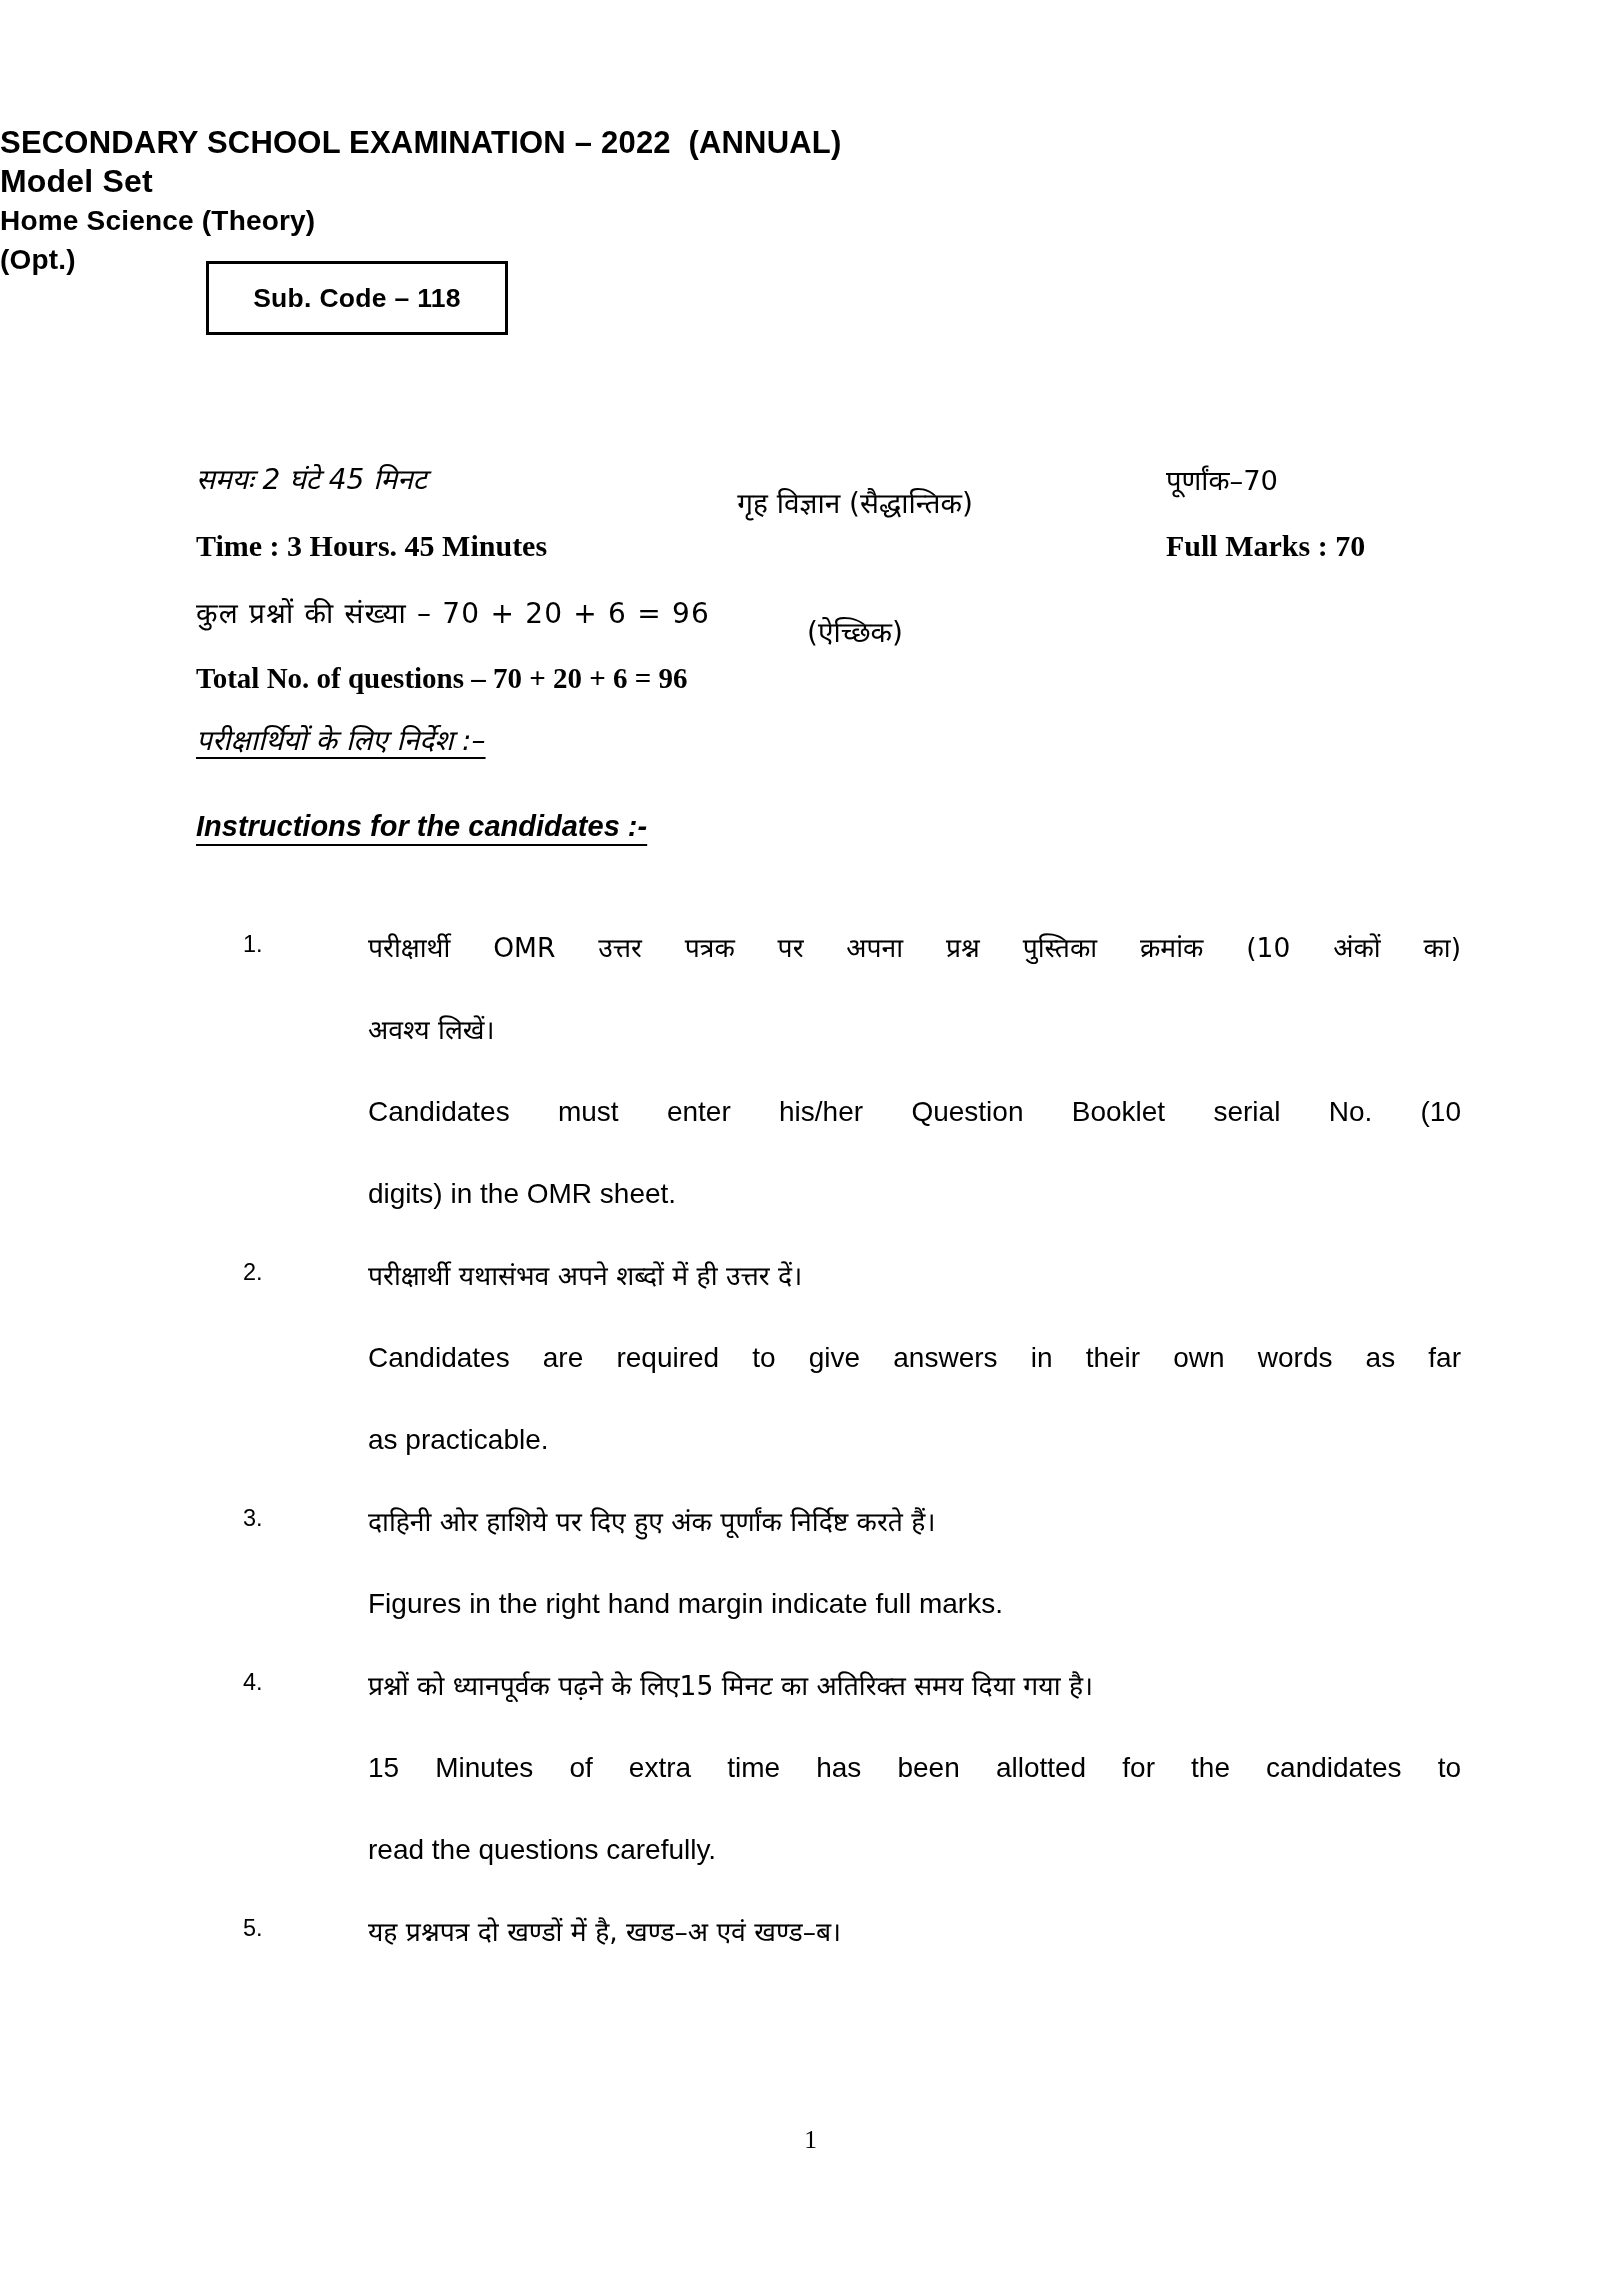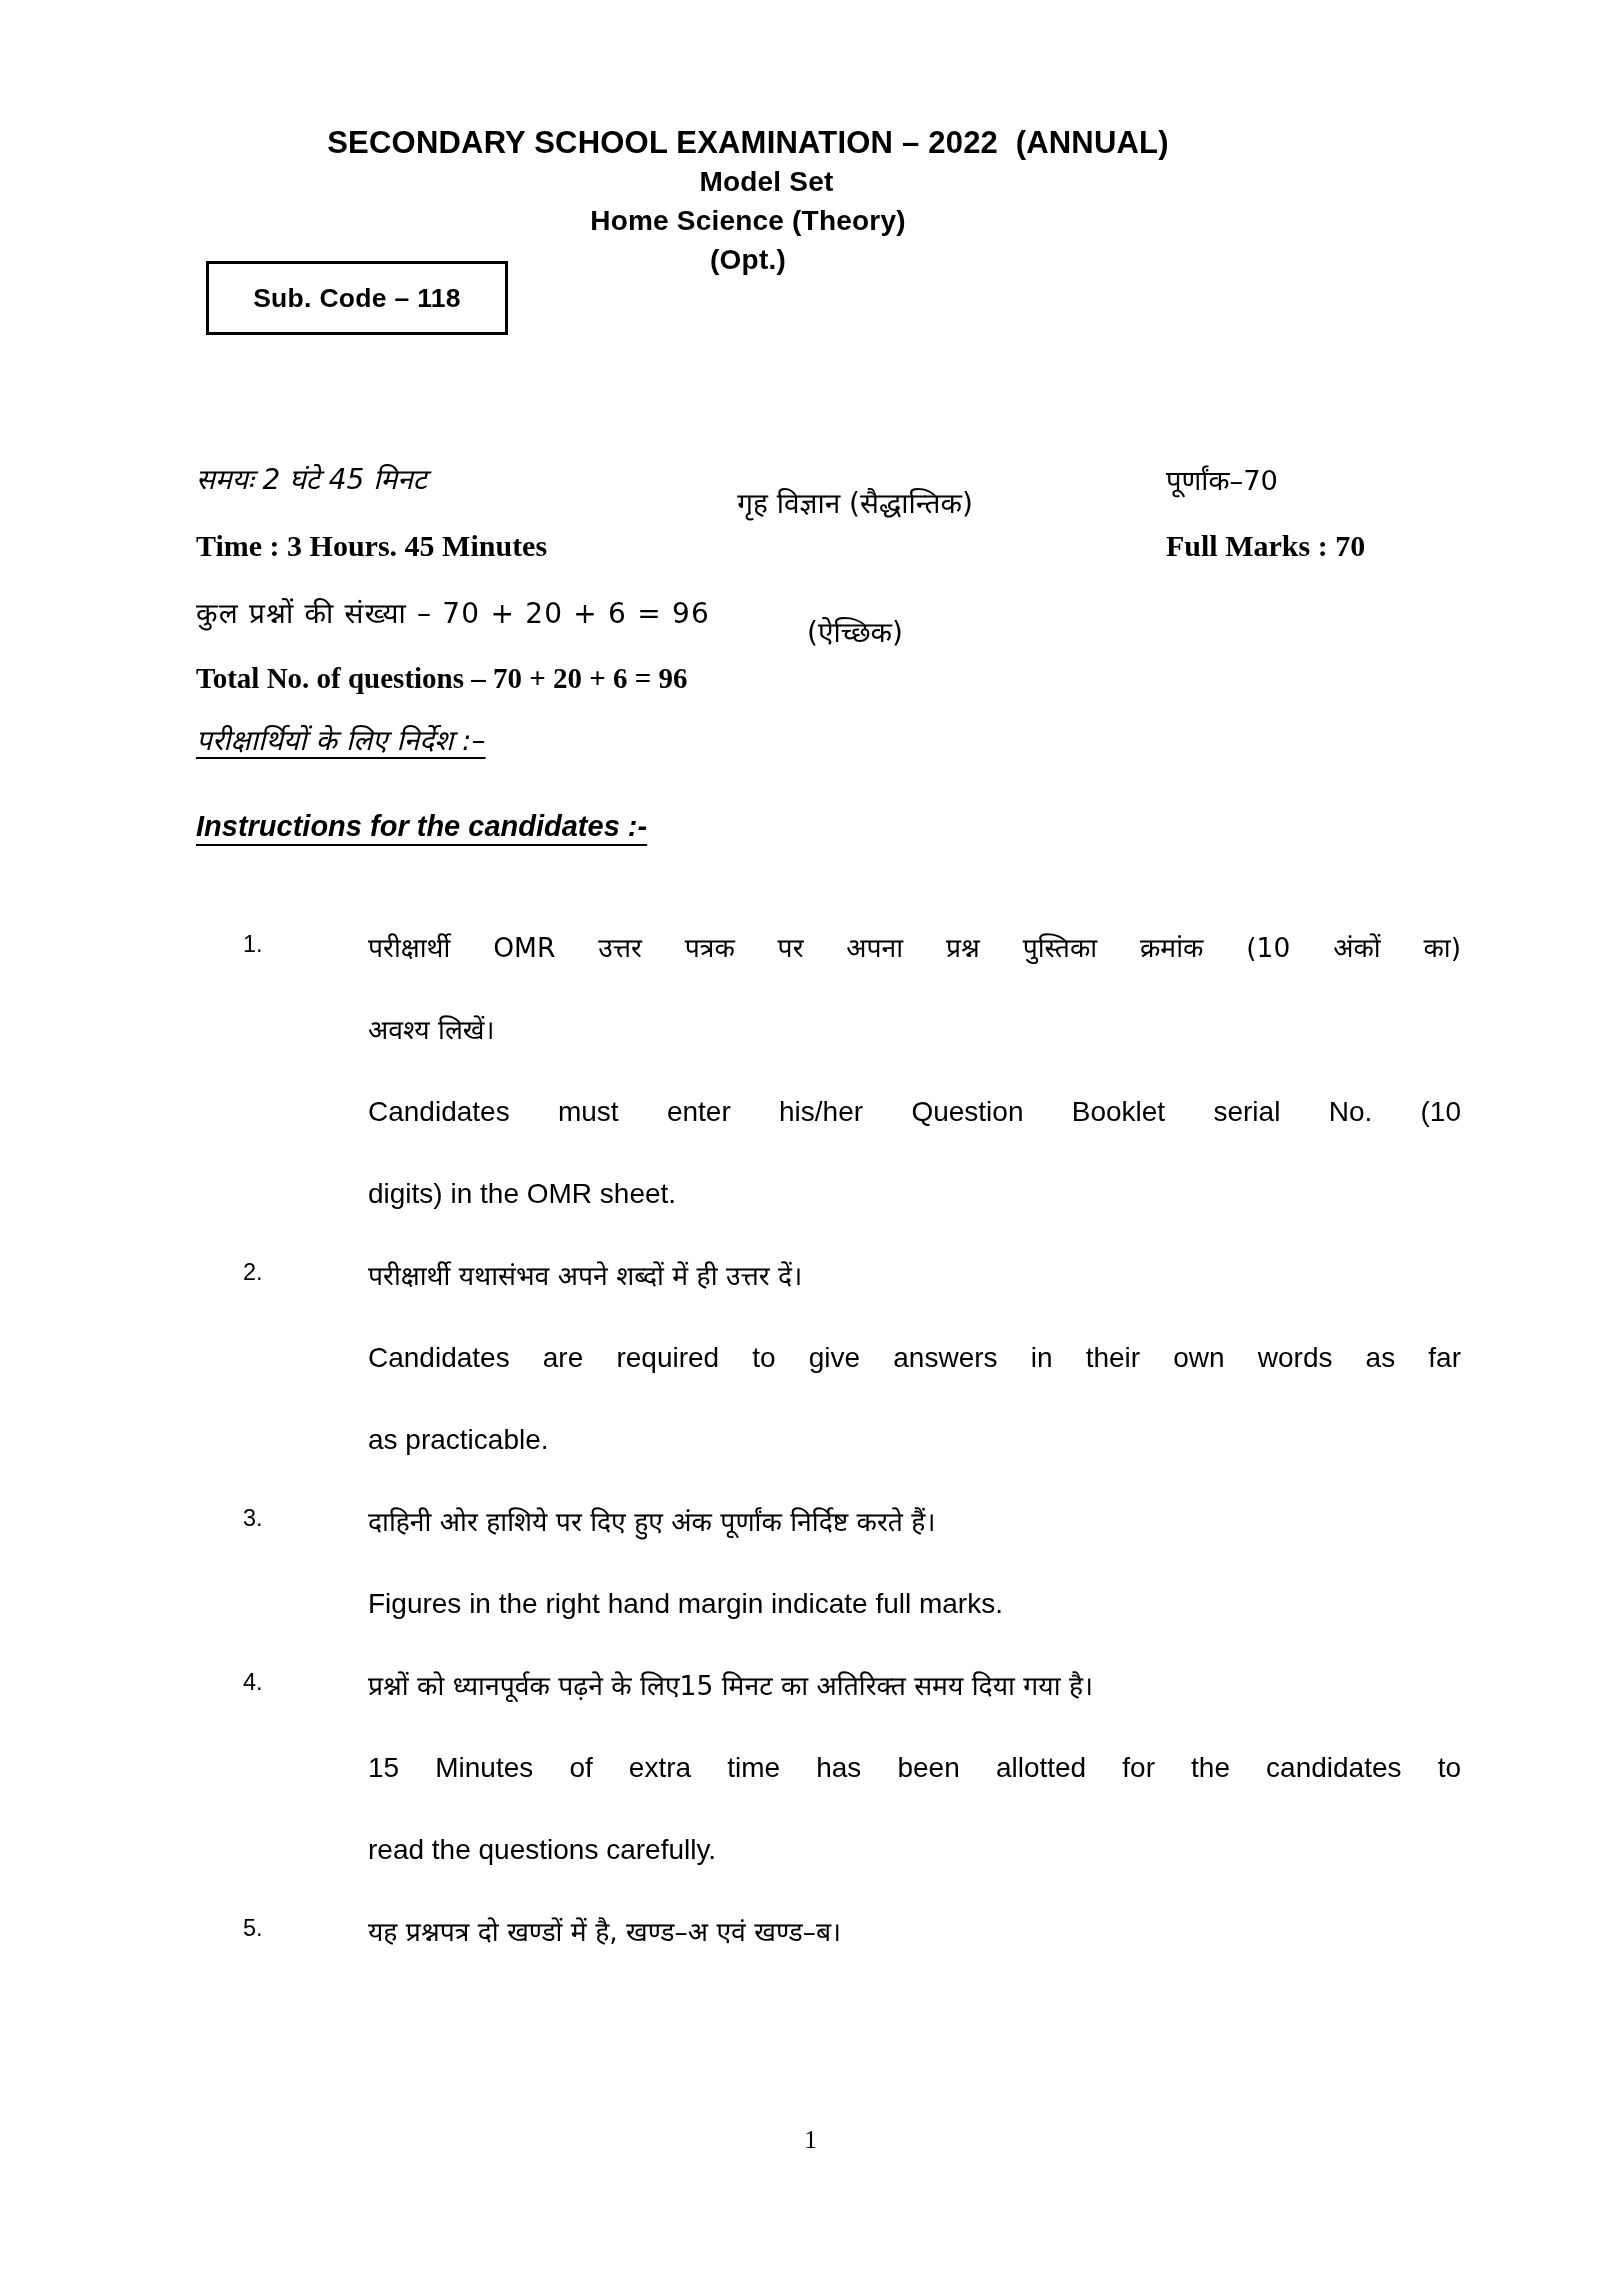--- a/index.html
+++ b/index.html
@@ -18,32 +18,31 @@
     background: #ffffff;
     overflow: hidden;
   }
 
   
   .hdr-title-block {
     position: absolute;
     left: 0;
     top: 123px;
     width: 1496px;
-    text-align: center;
   }
   .hdr-line {
     font-family: "Liberation Sans", sans-serif;
     font-weight: bold;
     font-size: 30px;
     letter-spacing: 0.2px;
     line-height: 39px;
     white-space: pre;
   }
   .hdr-line.l1 { font-size: 31px; }
-  .hdr-line.l2 { font-size: 28px; margin-left: 37px; }
+  .hdr-line.l2 { font-size: 32px; }
   .hdr-line.l3 { font-size: 28px; }
   .hdr-line.l4 { font-size: 28px; }
 
   
   .subcode-box {
     position: absolute;
     left: 206px;
     top: 261px;
     width: 302px;
     height: 74px;

